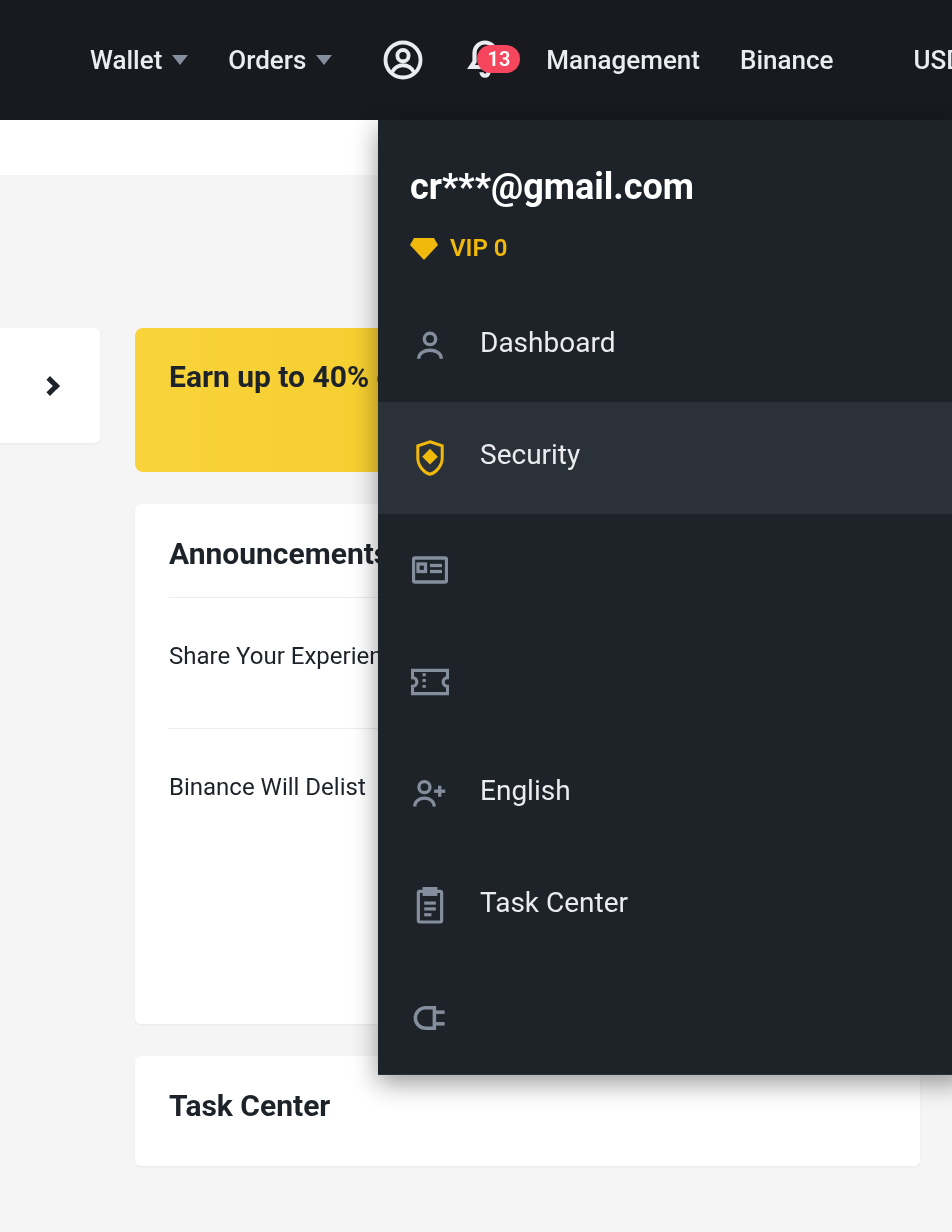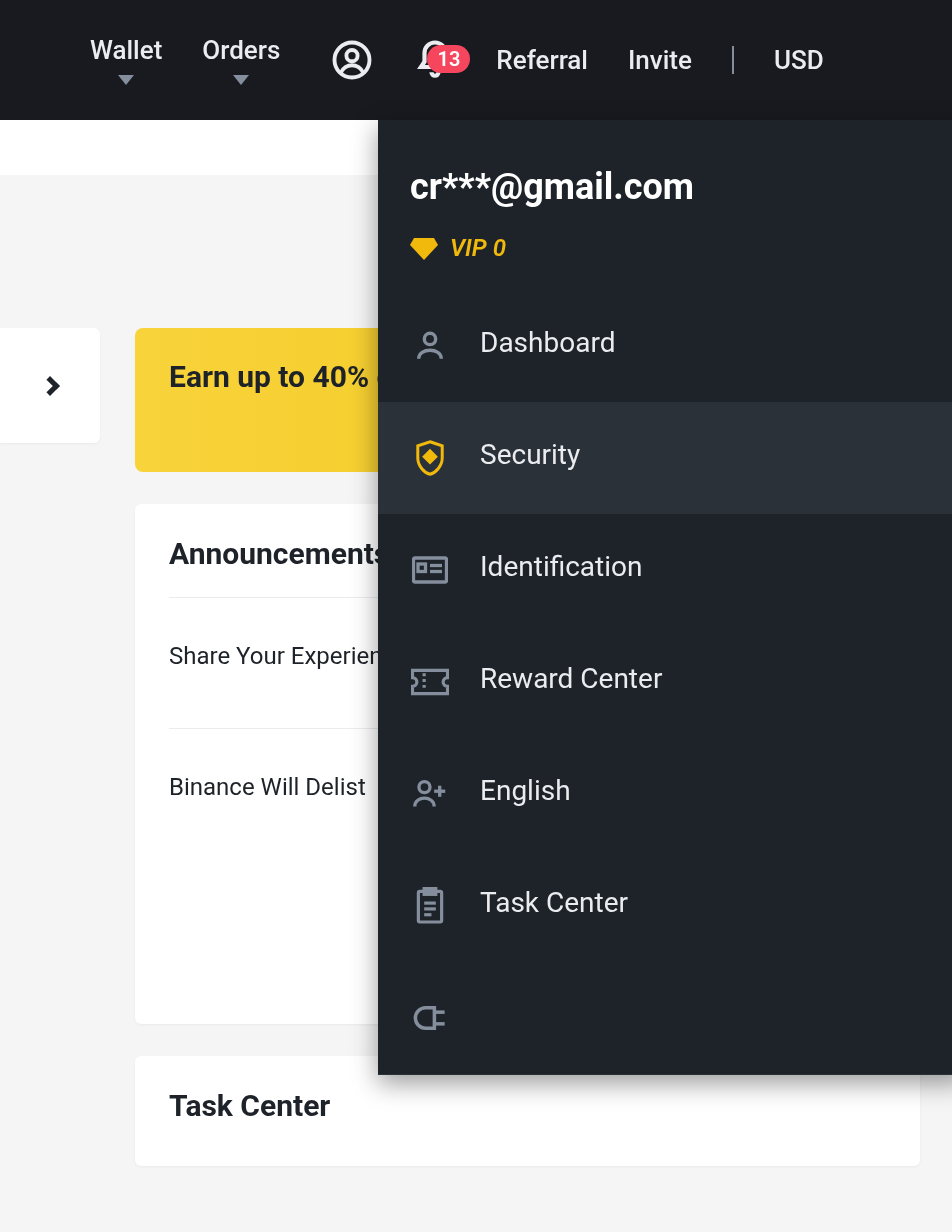--- a/index.html
+++ b/index.html
@@ -21,21 +21,20 @@
     color: #eaecef;
   }
   .nav-item {
     display: flex;
     align-items: center;
     gap: 10px;
     font-size: 26px;
     font-weight: 500;
     cursor: pointer;
     color: #eaecef;
-    flex-direction: column;
   }
   .caret-down {
     width: 0; height: 0;
     border-left: 8px solid transparent;
     border-right: 8px solid transparent;
     border-top: 10px solid #848e9c;
   }
   .icon-circle {
     width: 44px; height: 44px;
     display: flex; align-items: center; justify-content: center;
@@ -131,21 +130,21 @@
   .dd-header {
     padding: 46px 32px 28px;
   }
   .dd-email {
     font-size: 36px;
     font-weight: 700;
     color: #fff;
     margin-bottom: 26px;
   }
   .dd-row {
-    display: flex; align-items: flex-start; justify-content: space-between; font-style: italic;
+    display: flex; align-items: flex-start; justify-content: space-between;
   }
   .vip {
     display: flex; align-items: center; gap: 12px;
     color: #f0b90b;
     font-size: 24px;
     font-weight: 600;
   }
   .diamond {
     width: 28px; height: 20px;
     display: inline-block;
@@ -192,24 +191,24 @@
     </svg>
   </div>
   <div class="bell-wrap">
     <svg width="42" height="42" viewBox="0 0 24 24" fill="none" stroke="#eaecef" stroke-width="2.4">
       <path d="M6 8a6 6 0 0 1 12 0v5l2 3H4l2-3V8z"></path>
       <path d="M10 19a2 2 0 0 0 4 0"></path>
     </svg>
     <span class="badge">13</span>
   </div>
   <div class="nav-item">
-    <span>Referral</span>
-  </div>
-  <div class="nav-item">
-    <span>Invite</span>
+    <span>Management</span>
+  </div>
+  <div class="nav-item">
+    <span>Binance</span>
   </div>
   <div class="divider"></div>
   <div class="nav-item">
     <span>USD</span>
   </div>
 </div>
 
 <div class="main"></div>
 <div class="stripe"></div>
 
@@ -272,31 +271,29 @@
 
   <div class="menu-item">
     <span class="mi-icon">
       <svg width="36" height="28" viewBox="0 0 24 18" fill="none" stroke="#848e9c" stroke-width="2.2">
         <rect x="1" y="1" width="22" height="16" rx="1"></rect>
         <rect x="4" y="5" width="5" height="5"></rect>
         <line x1="12" y1="6" x2="20" y2="6"></line>
         <line x1="12" y1="10" x2="20" y2="10"></line>
       </svg>
     </span>
-    <span>Identification</span>
   </div>
 
   <div class="menu-item">
     <span class="mi-icon">
       <svg width="38" height="28" viewBox="0 0 26 18" fill="none" stroke="#848e9c" stroke-width="2.2">
         <path d="M1 1 H25 V6 a3 3 0 0 0 0 6 V17 H1 V12 a3 3 0 0 0 0-6 Z"></path>
         <line x1="9" y1="3" x2="9" y2="15" stroke-dasharray="2 2"></line>
       </svg>
     </span>
-    <span>Reward Center</span>
   </div>
 
   <div class="menu-item">
     <span class="mi-icon">
       <svg width="36" height="32" viewBox="0 0 26 22" fill="none" stroke="#848e9c" stroke-width="2.4">
         <circle cx="9" cy="6" r="4"></circle>
         <path d="M2 20c0-4 3.5-6 7-6s7 2 7 6"></path>
         <line x1="20" y1="5" x2="20" y2="13"></line>
         <line x1="16" y1="9" x2="24" y2="9"></line>
       </svg>

